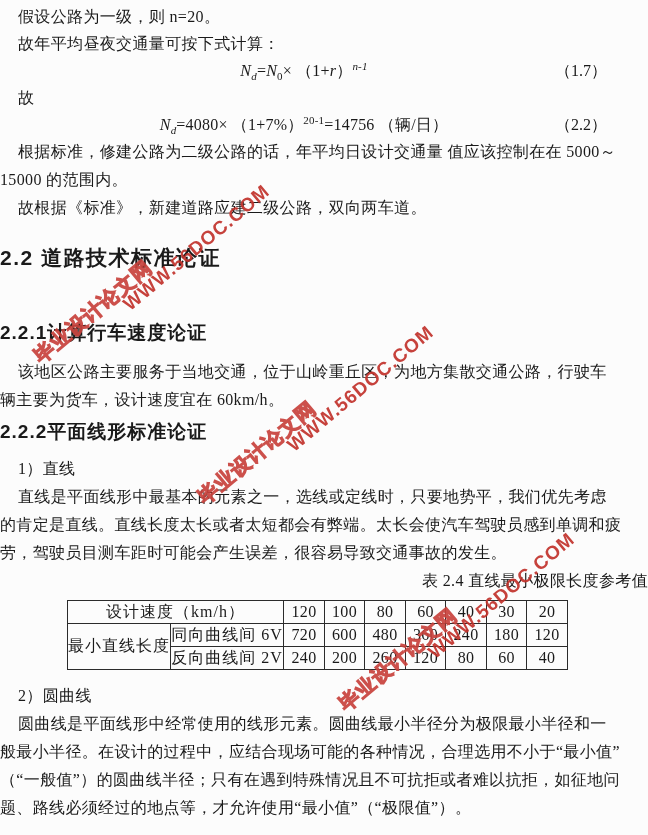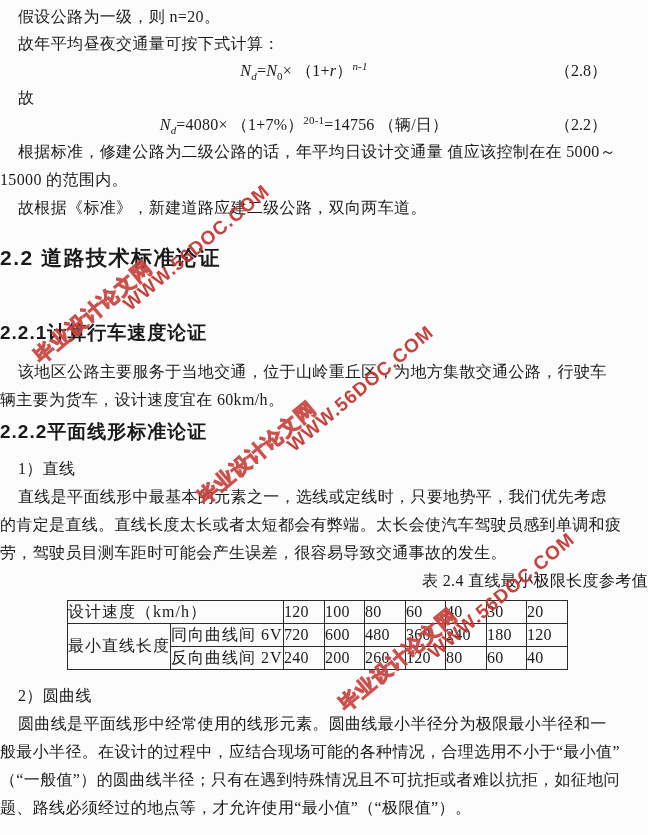--- a/index.html
+++ b/index.html
@@ -44,20 +44,21 @@
 
   table.ref {
     border-collapse:collapse;
     table-layout:fixed;
     margin:5px 0 0 67px;
     width:500px;
     font-size:16px;
   }
   table.ref td {
     border:1px solid #2b2b2b;
+    text-align:center;
     height:22px;
     padding:0;
     white-space:nowrap;
     letter-spacing:1px;
   }
   table.ref td.num { letter-spacing:0.3px; }
 
   .wm {
     position:absolute;
     width:310px; height:44px;
@@ -105,21 +106,21 @@
   <div class="wm wm3">
     <span class="wm-cn">毕业设计论文网</span>
     <span class="wm-en">WWW.56DOC.COM</span>
   </div>
 
   <div class="bl tight ind">假设公路为一级，则 n=20。</div>
   <div class="bl tight ind">故年平均昼夜交通量可按下式计算：</div>
 
   <div class="bl tight formula">
     <span class="inner"><span class="it">N</span><sub class="it">d</sub><span>=</span><span class="it">N</span><sub>0</sub><span>× （1+</span><span class="it">r</span><span>）</span><sup class="it">n-1</sup></span>
-    <span class="eqno">（2.8）</span>
+    <span class="eqno">（1.7）</span>
   </div>
 
   <div class="bl tight ind">故</div>
 
   <div class="bl tight formula">
     <span class="inner"><span class="it">N</span><sub class="it">d</sub><span>=4080× （1+7%）</span><sup>20-1</sup><span>=14756 （辆/日）</span></span>
     <span class="eqno">（2.2）</span>
   </div>
 
   <div class="bl ind">根据标准，修建公路为二级公路的话，年平均日设计交通量 值应该控制在在 5000～</div>

